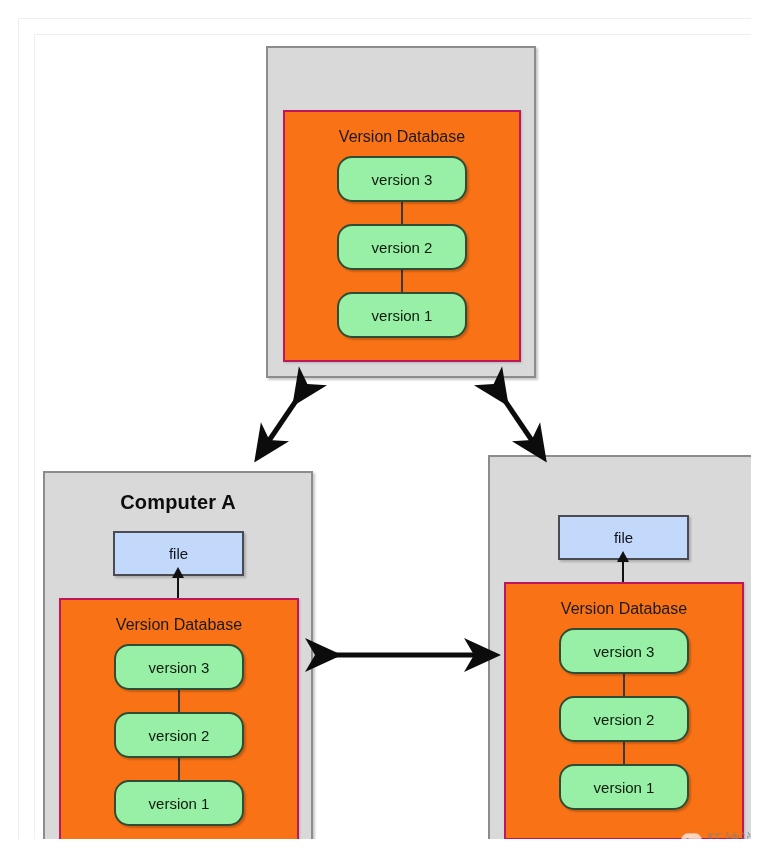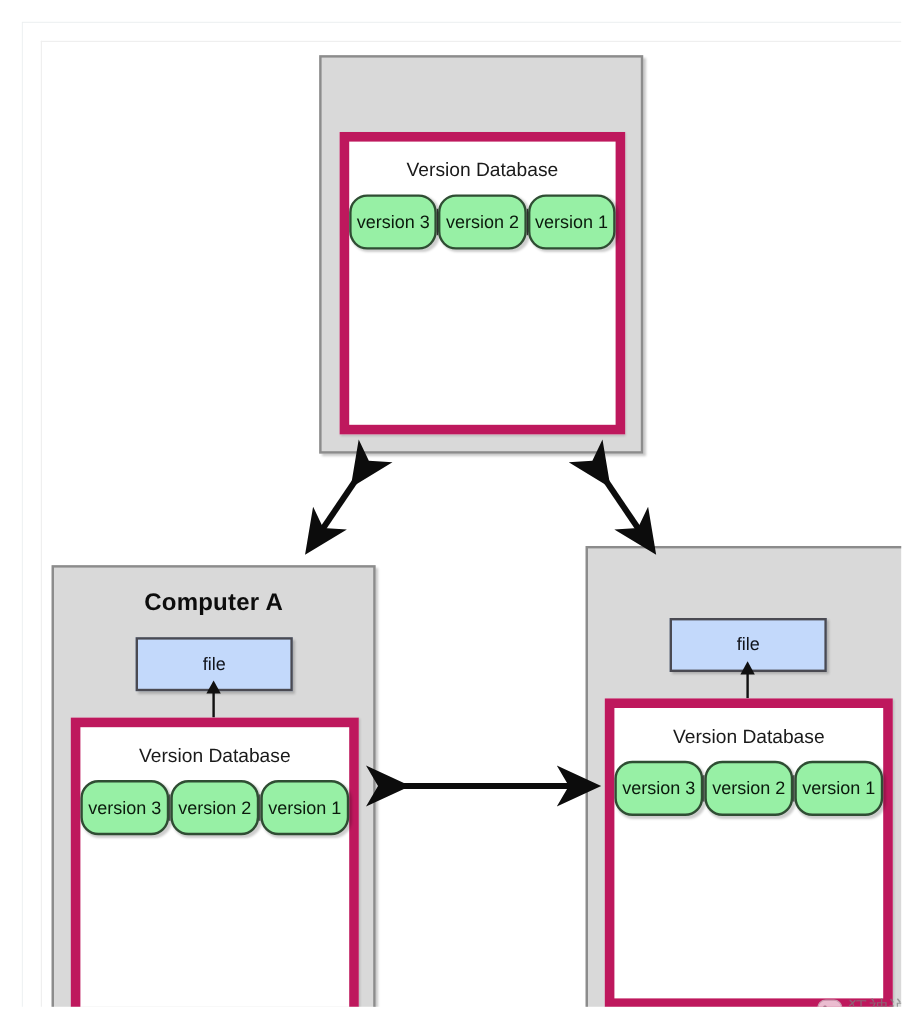--- a/index.html
+++ b/index.html
@@ -104,22 +104,22 @@
     top: -9px;
     border-left: 6px solid transparent;
     border-right: 6px solid transparent;
     border-bottom: 11px solid #111111;
   }
 
   
   .vdb {
     position: absolute;
     box-sizing: border-box;
-    background: #ffffff;
-    border: 8px solid #be185d;
+    background: #f97316;
+    border: 2px solid #be185d;
     box-shadow: 1px 1px 2px rgba(0,0,0,0.16);
   }
   .vdb-title {
     position: absolute;
     left: 0; right: 0;
     text-align: center;
     font-size: 16px;
     color: #1a1a1a;
   }
 
@@ -128,21 +128,21 @@
 
   .computer-vdb { left: 14px; top: 125px; width: 240px; height: 258px; }
   .computer-vdb .vdb-title { top: 16px; }
 
   
   .version-stack {
     position: absolute;
     left: 0; right: 0;
     top: 44px;
     display: flex;
-    flex-direction: row;
+    flex-direction: column;
     align-items: center;
   }
   .version-node {
     position: relative;
     box-sizing: border-box;
     width: 130px;
     height: 46px;
     background: #97f0a5;
     border: 2.5px solid #2f4d33;
     border-radius: 15px;

